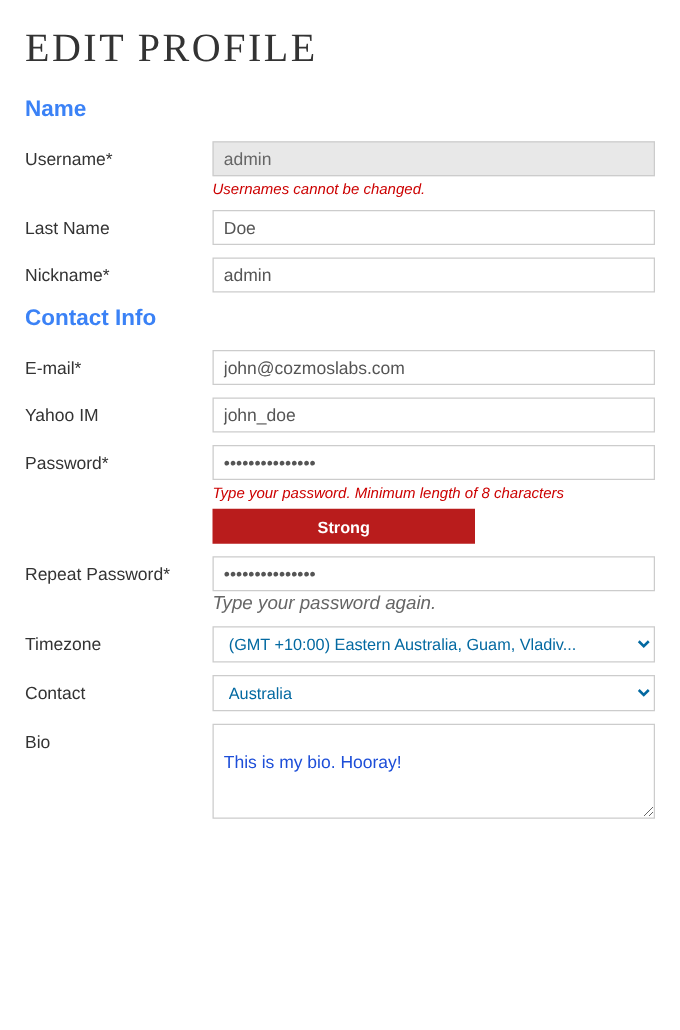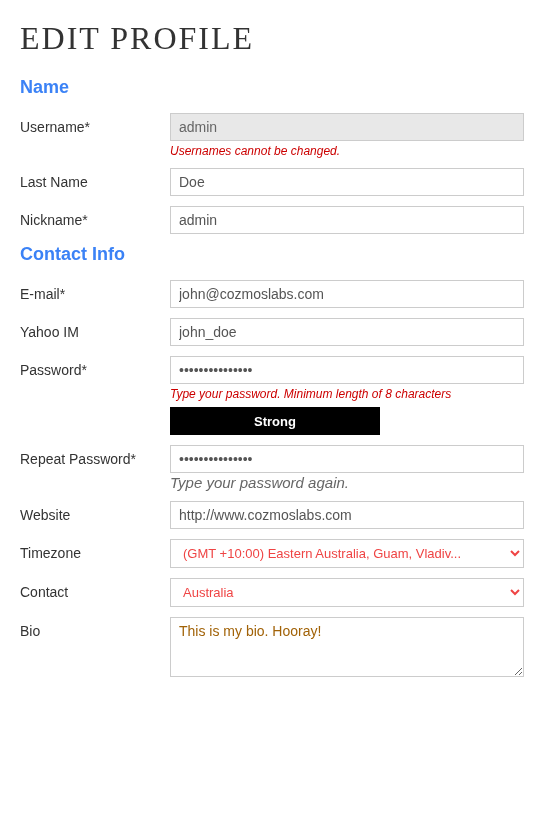--- a/index.html
+++ b/index.html
@@ -89,51 +89,51 @@
       font-size: 15px;
       color: #666;
       font-style: italic;
       margin-top: 1px;
     }
 
     .strength-bar {
       margin-top: 6px;
       width: 210px;
       height: 28px;
-      background: #000000;
+      background: #b91c1c;
       display: flex;
       align-items: center;
       justify-content: center;
     }
 
     .strength-bar span {
       font-family: Arial, sans-serif;
       font-size: 13px;
       color: #fff;
       font-weight: bold;
     }
 
     select {
       width: 100%;
       padding: 5px 8px;
       font-family: Arial, sans-serif;
       font-size: 13px;
-      color: #ef4444;
+      color: #0369a1;
       border: 1px solid #ccc;
       background: #fff;
       outline: none;
       appearance: auto;
     }
 
     textarea {
       width: 100%;
-      padding: 5px 8px;
+      padding: 21px 8px;
       font-family: Arial, sans-serif;
       font-size: 14px;
-      color: #a16207;
+      color: #1d4ed8;
       border: 1px solid #ccc;
       background: #fff;
       outline: none;
       resize: vertical;
       min-height: 60px;
     }
   </style>
 </head>
 <body>
 
@@ -195,26 +195,20 @@
   </div>
 
   <div class="form-row">
     <div class="form-label">Repeat Password*</div>
     <div class="form-field">
       <input type="password" value="password1234567" style="">
       <div class="hint-text-gray">Type your password again.</div>
     </div>
   </div>
 
-  <div class="form-row">
-    <div class="form-label">Website</div>
-    <div class="form-field">
-      <input type="text" value="http://www.cozmoslabs.com" style="">
-    </div>
-  </div>
 
   <div class="form-row">
     <div class="form-label">Timezone</div>
     <div class="form-field">
       <select>
         <option selected="">(GMT +10:00) Eastern Australia, Guam, Vladiv...</option>
         <option>(GMT +00:00) UTC</option>
         <option>(GMT -05:00) Eastern Time (US)</option>
       </select>
     </div>

